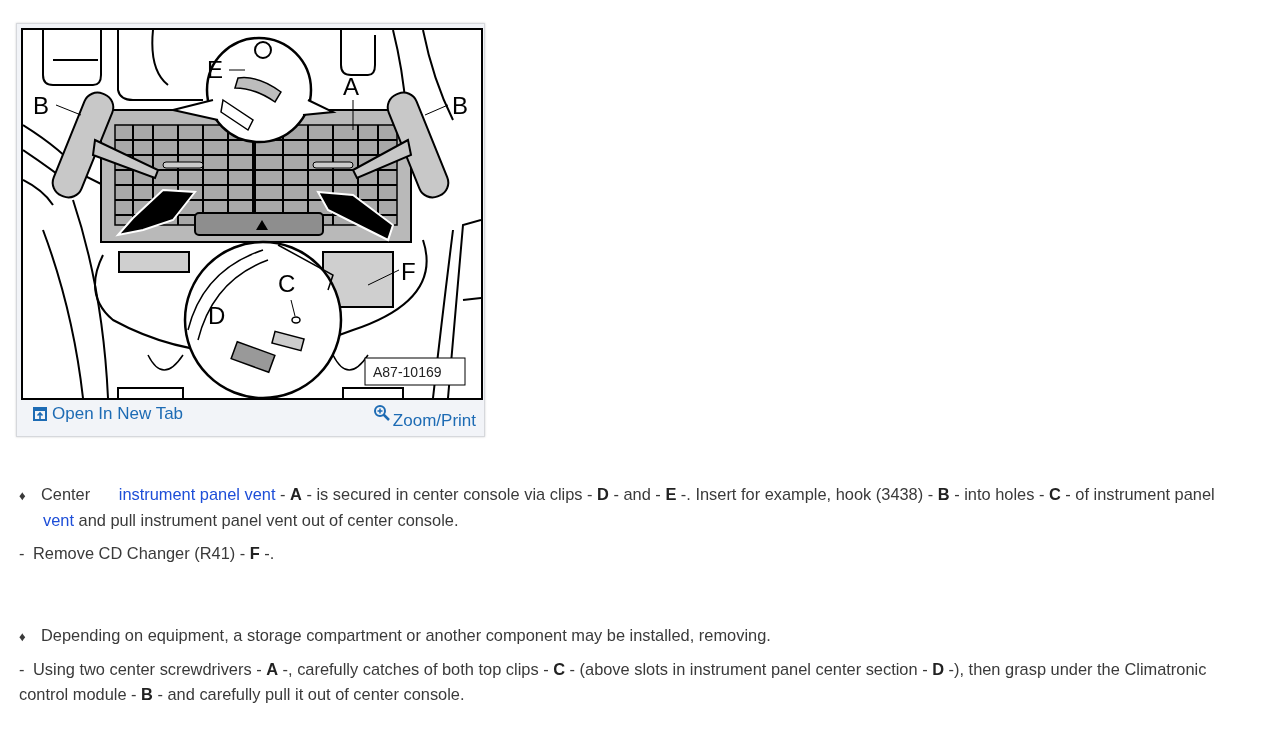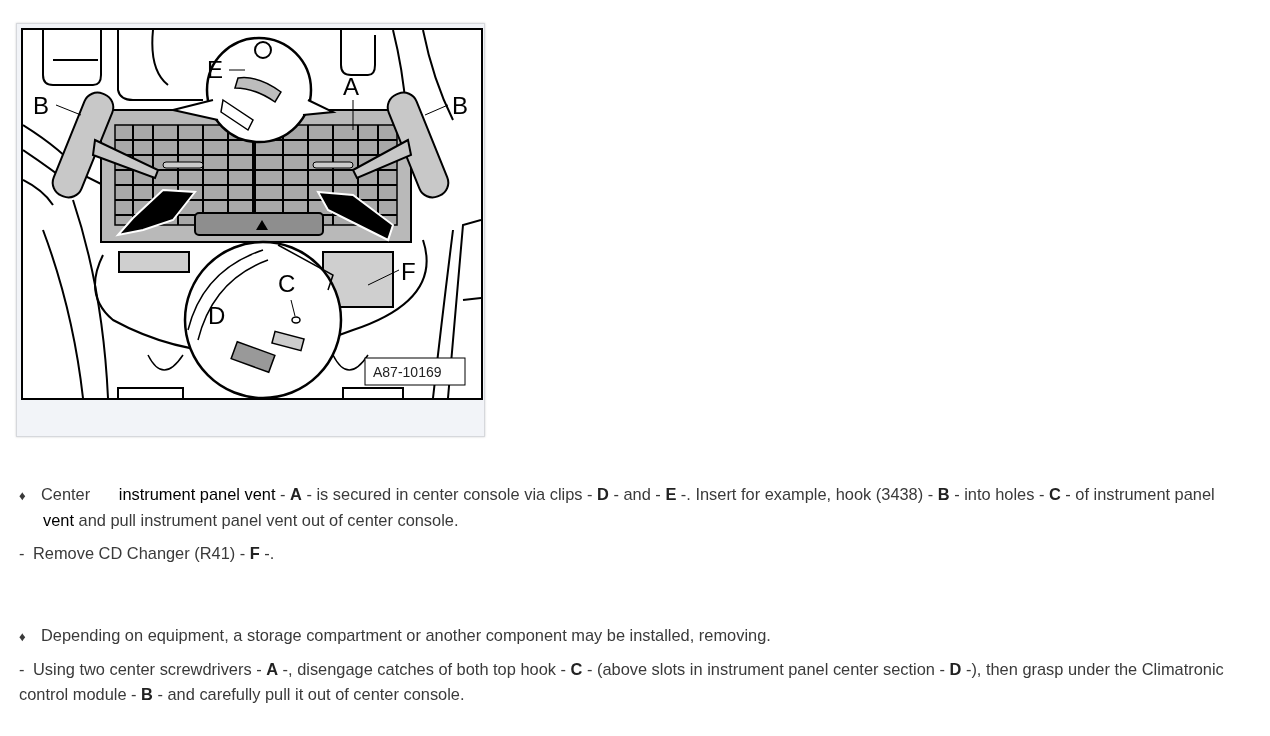--- a/index.html
+++ b/index.html
@@ -14,21 +14,21 @@
   .figure-links { position: absolute; left: 0; right: 0; top: 378px; height: 30px; }
   .fig-link { position: absolute; top: 2px; font-size: 17px; color: #1d6bb4;
               text-decoration: none; cursor: pointer; white-space: nowrap; }
   .fig-link.open { left: 16px; }
   .fig-link.zoom { right: 8px; }
   .fig-link .ico { display: inline-block; vertical-align: -2px; margin-right: 5px; }
 
   .text-block { position: absolute; left: 19px; width: 1215px; font-size: 16.4px;
                 line-height: 25px; color: #3a3a3a; }
   .text-block b { color: #222; font-weight: bold; }
-  .text-block a { color: #000000; text-decoration: none; cursor: pointer; padding-left: 24px; }
+  .text-block a { color: #1d4ed8; text-decoration: none; cursor: pointer; padding-left: 24px; }
   .bullet { display: inline-block; width: 22px; font-size: 13px; }
   .dash { display: inline-block; width: 14px; }
   #p1 { top: 482px; }
   #p2 { top: 541px; }
   #p3 { top: 607px; margin-top: 16px; }
   #p4 { top: 657px; }
 
   .callout { font-family: "Liberation Sans", sans-serif; font-size: 24px; font-weight: normal; fill: #000; }
   .refnum { font-family: "Liberation Sans", sans-serif; font-size: 14px; fill: #222; }
 </style>
@@ -136,18 +136,38 @@
       <text class="callout" x="320" y="65">A</text>
       <text class="callout" x="184" y="48">E</text>
       <text class="callout" x="378" y="250">F</text>
       <text class="callout" x="255" y="262">C</text>
       <text class="callout" x="185" y="294">D</text>
 
       <rect x="342" y="328" width="100" height="27" fill="#fff" stroke="#000" stroke-width="1"></rect>
       <text class="refnum" x="350" y="347">A87-10169</text>
     </svg>
   </div>
+  <div class="figure-links">
+    <a class="fig-link open">
+      <span class="ico">
+        <svg width="14" height="14" viewBox="0 0 14 14">
+            <rect x="1" y="1" width="12" height="12" fill="none" stroke="#1d6bb4" stroke-width="2"></rect>
+            <rect x="1" y="1" width="12" height="3" fill="#1d6bb4"></rect>
+            <path d="M7 12 L7 6 M4.5 8.5 L7 6 L9.5 8.5" stroke="#1d6bb4" stroke-width="1.6" fill="none"></path>
+          </svg>
+      </span><span>Open In New Tab</span>
+    </a>
+    <a class="fig-link zoom">
+      <span class="ico" style="vertical-align:4px;margin-right:2px;">
+        <svg width="18" height="18" viewBox="0 0 18 18">
+            <circle cx="7" cy="7" r="5" fill="none" stroke="#1d6bb4" stroke-width="2"></circle>
+            <path d="M7 4.5 V9.5 M4.5 7 H9.5" stroke="#1d6bb4" stroke-width="1.5"></path>
+            <path d="M10.5 10.5 L16 16" stroke="#1d6bb4" stroke-width="2.5"></path>
+          </svg>
+      </span><span>Zoom/Print</span>
+    </a>
+  </div>
 </div>
 
 <div class="text-block" id="p1"><span class="bullet">♦</span><span>Center </span><a>instrument panel vent</a><span> - </span><b>A</b><span> - is secured in center console via clips - </span><b>D</b><span> - and - </span><b>E</b><span> -. Insert for example, hook (3438) - </span><b>B</b><span> - into holes - </span><b>C</b><span> - of instrument panel </span><a>vent</a><span> and pull instrument panel vent out of center console.</span></div>
 <div class="text-block" id="p2"><span class="dash">-</span><span>Remove CD Changer (R41) - </span><b>F</b><span> -.</span></div>
 <div class="text-block" id="p3"><span class="bullet">♦</span><span>Depending on equipment, a storage compartment or another component may be installed, removing.</span></div>
-<div class="text-block" id="p4"><span class="dash">-</span><span>Using two center screwdrivers - </span><b>A</b><span> -, disengage catches of both top hook - </span><b>C</b><span> - (above slots in instrument panel center section - </span><b>D</b><span> -), then grasp under the Climatronic control module - </span><b>B</b><span> - and carefully pull it out of center console.</span></div>
+<div class="text-block" id="p4"><span class="dash">-</span><span>Using two center screwdrivers - </span><b>A</b><span> -, carefully catches of both top clips - </span><b>C</b><span> - (above slots in instrument panel center section - </span><b>D</b><span> -), then grasp under the Climatronic control module - </span><b>B</b><span> - and carefully pull it out of center console.</span></div>
 
 </body></html>

